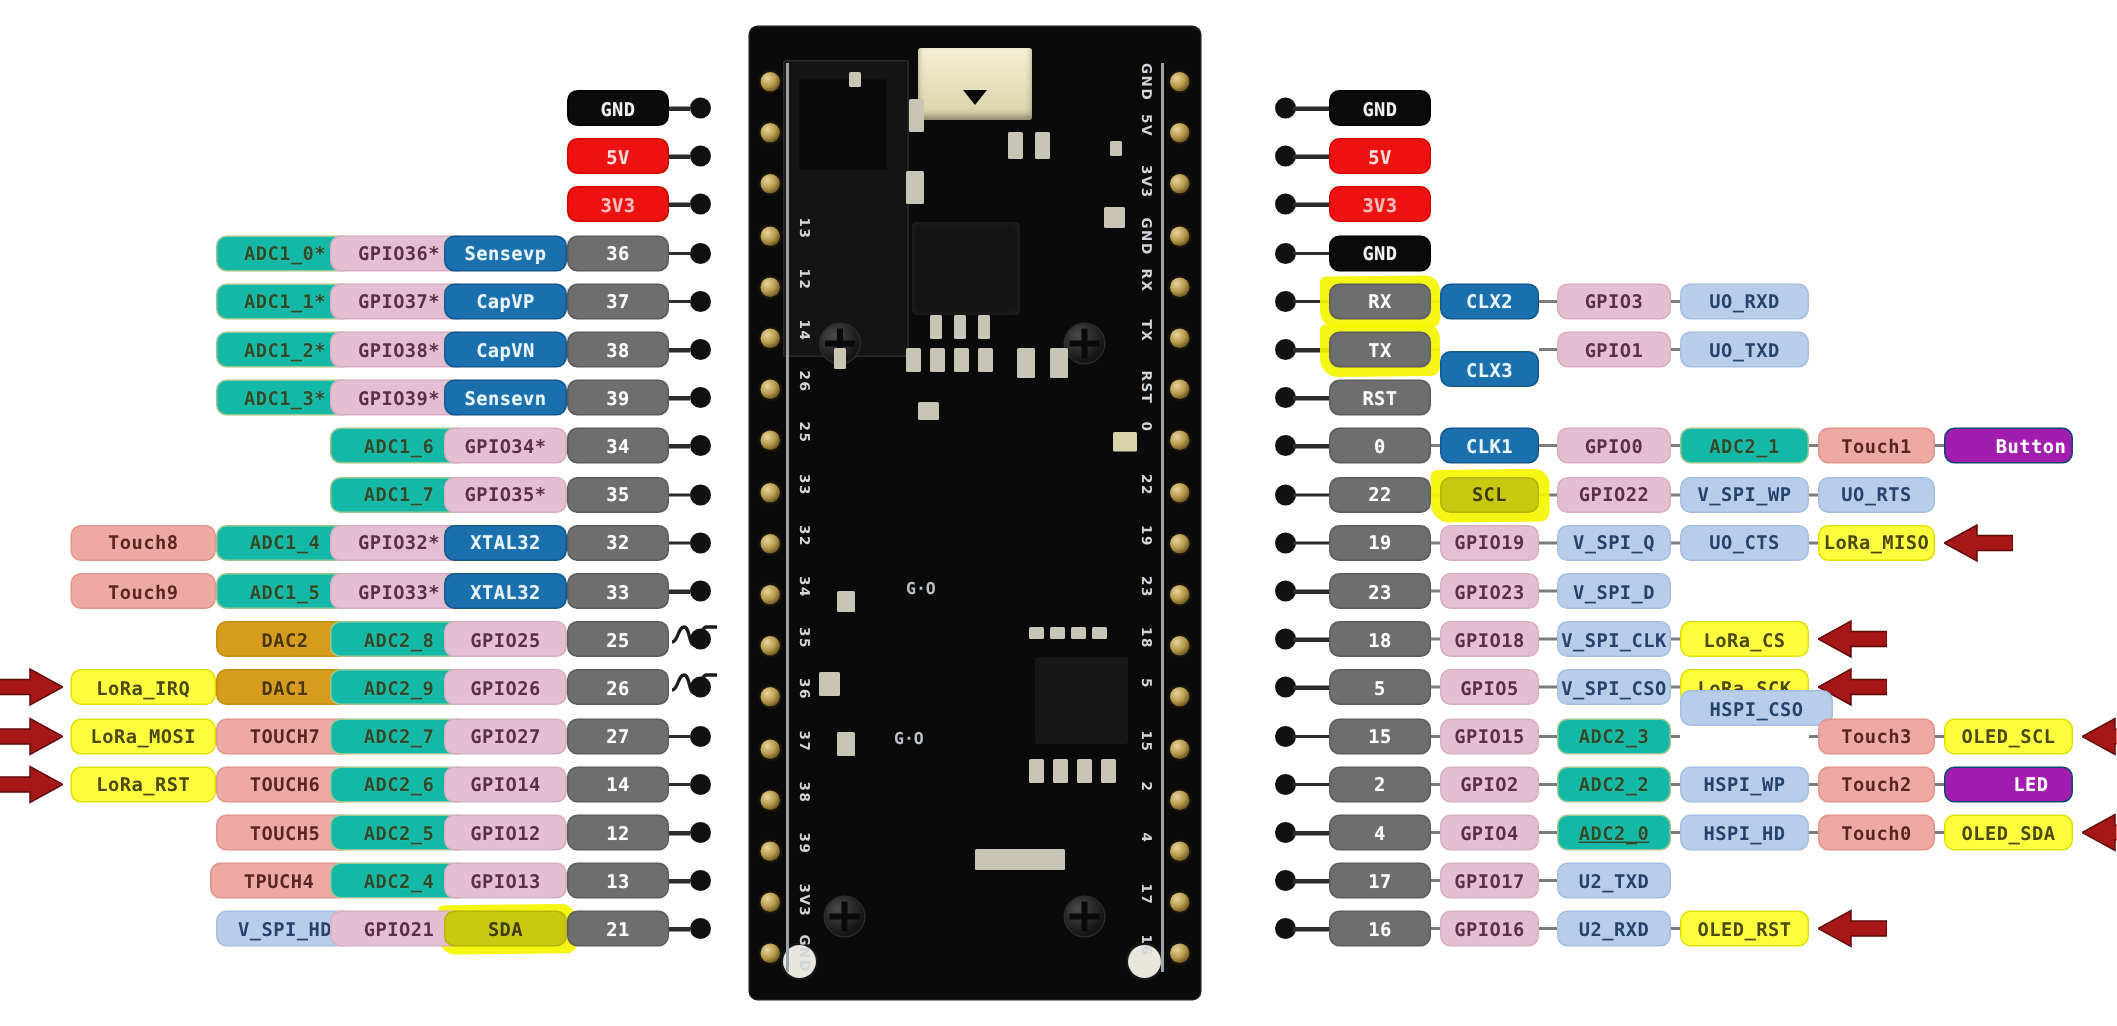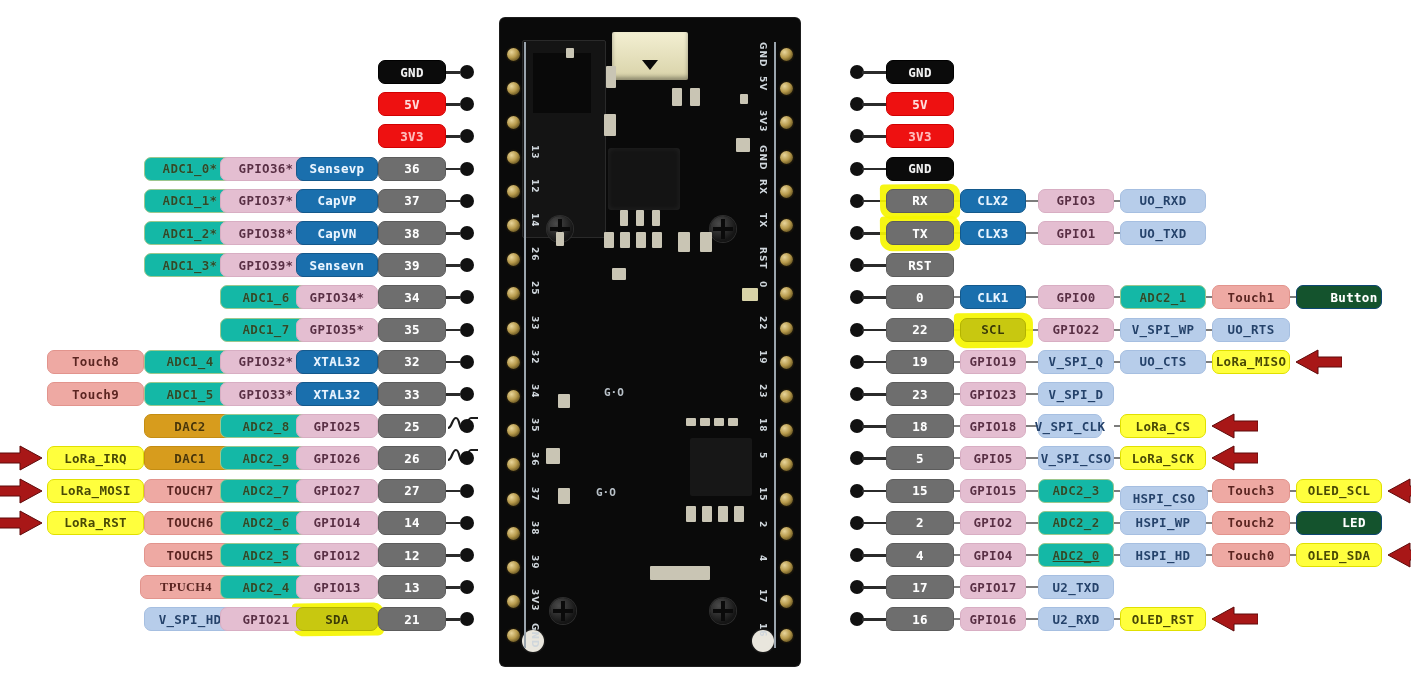--- a/index.html
+++ b/index.html
@@ -30,21 +30,21 @@
   .c-3v3   {background:#ee1111;color:#ffbdbd;border-color:#d10000;}
   .c-pin   {background:#6e6e6e;color:#ffffff;border-color:#5c5c5c;}
   .c-adc   {background:#14b8a6;color:#2e4b28;border-color:#9dc78e;}
   .c-gpio  {background:#e4bed1;color:#5a2f45;border-color:#d8aec3;}
   .c-func  {background:#1a6fad;color:#eaf5ff;border-color:#14598c;}
   .c-touch {background:#eea9a3;color:#5c2420;border-color:#e2948d;}
   .c-dac   {background:#d79c1d;color:#4a3505;border-color:#c48d12;}
   .c-spi   {background:#b7cdea;color:#24426b;border-color:#a6bfe1;}
   .c-lora  {background:#ffff3d;color:#4a4a00;border-color:#e0e000;}
   .c-olive {background:#c8c810;color:#3c3c00;border-color:#b3b300;}
-  .c-blue  {background:#14532d;color:#ffffff;border-color:#0d4671;padding-left:30px;}
+  .c-blue  {background:#a21caf;color:#ffffff;border-color:#0d4671;padding-left:30px;}
 
   
   .marker{
     position:absolute;
     background:#f5f500;
     opacity:.92;
     border-radius:4px 10px 6px 12px;
     z-index:0;
     transform:rotate(-.6deg);
   }
@@ -270,21 +270,21 @@
       <div class="link" style="left:378px;top:554px;width:0px;"></div>
       <div class="chip c-touch" style="left:144px;top:543px;width:92px;z-index:2;">TOUCH5</div>
       <div class="chip c-adc" style="left:220px;top:543px;width:92px;z-index:2;">ADC2_5</div>
       <div class="chip c-gpio" style="left:296px;top:543px;width:82px;z-index:2;">GPIO12</div>
       <div class="chip c-pin" style="left:378px;top:543px;width:68px;z-index:2;">12</div>
       <div class="lead" style="left:446px;top:554px;width:14px;"></div>
       <div class="dot" style="left:460px;top:548px;"></div>
       <div class="link" style="left:236px;top:586.2px;width:-16px;"></div>
       <div class="link" style="left:312px;top:586.2px;width:-16px;"></div>
       <div class="link" style="left:378px;top:586.2px;width:0px;"></div>
-      <div class="chip c-touch" style="left:140px;top:575.2px;width:92px;z-index:2;font-family:Liberation Serif, serif;">TPUCH4</div>
+      <div class="chip c-touch" style="left:140px;top:575.2px;width:92px;z-index:2;">TPUCH4</div>
       <div class="chip c-adc" style="left:220px;top:575.2px;width:92px;z-index:2;">ADC2_4</div>
       <div class="chip c-gpio" style="left:296px;top:575.2px;width:82px;z-index:2;">GPIO13</div>
       <div class="chip c-pin" style="left:378px;top:575.2px;width:68px;z-index:2;">13</div>
       <div class="lead" style="left:446px;top:586.2px;width:14px;"></div>
       <div class="dot" style="left:460px;top:580.2px;"></div>
       <div class="link" style="left:236px;top:618.4000000000001px;width:-16px;"></div>
       <div class="link" style="left:312px;top:618.4000000000001px;width:-16px;"></div>
       <div class="link" style="left:378px;top:618.4000000000001px;width:0px;"></div>
       <div class="marker" style="left:292px;top:603.4000000000001px;width:92px;height:33px;"></div>
       <div class="chip c-spi" style="left:144px;top:607.4000000000001px;width:92px;z-index:2;">V_SPI_HD</div>
@@ -445,21 +445,21 @@
       <div class="chip c-func" style="left:960px;top:188.8px;width:66px;z-index:2;">CLX2</div>
       <div class="chip c-gpio" style="left:1038px;top:188.8px;width:76px;z-index:2;">GPIO3</div>
       <div class="chip c-spi" style="left:1120px;top:188.8px;width:86px;z-index:2;">UO_RXD</div>
       <div class="dot" style="left:850px;top:226px;"></div>
       <div class="lead" style="left:862px;top:232px;width:24px;"></div>
       <div class="link" style="left:954px;top:232px;width:6px;"></div>
       <div class="link" style="left:1026px;top:232px;width:12px;"></div>
       <div class="link" style="left:1114px;top:232px;width:6px;"></div>
       <div class="marker" style="left:880px;top:216px;width:80px;height:35px;"></div>
       <div class="chip c-pin" style="left:886px;top:221px;width:68px;z-index:2;">TX</div>
-      <div class="chip c-func" style="left:960px;top:221px;width:66px;z-index:2;">CLX3</div>
+      <div class="chip c-func" style="left:960px;top:234px;width:66px;z-index:2;">CLX3</div>
       <div class="chip c-gpio" style="left:1038px;top:221px;width:76px;z-index:2;">GPIO1</div>
       <div class="chip c-spi" style="left:1120px;top:221px;width:86px;z-index:2;">UO_TXD</div>
       <div class="dot" style="left:850px;top:258.20000000000005px;"></div>
       <div class="lead" style="left:862px;top:264.20000000000005px;width:24px;"></div>
       <div class="chip c-pin" style="left:886px;top:253.20000000000002px;width:68px;z-index:2;">RST</div>
       <div class="dot" style="left:850px;top:290.40000000000003px;"></div>
       <div class="lead" style="left:862px;top:296.40000000000003px;width:24px;"></div>
       <div class="link" style="left:954px;top:296.40000000000003px;width:6px;"></div>
       <div class="link" style="left:1026px;top:296.40000000000003px;width:12px;"></div>
       <div class="link" style="left:1114px;top:296.40000000000003px;width:6px;"></div>
@@ -504,21 +504,21 @@
       <div class="chip c-pin" style="left:886px;top:382px;width:68px;z-index:2;">23</div>
       <div class="chip c-gpio" style="left:960px;top:382px;width:66px;z-index:2;">GPIO23</div>
       <div class="chip c-spi" style="left:1038px;top:382px;width:76px;z-index:2;">V_SPI_D</div>
       <div class="dot" style="left:850px;top:419.20000000000005px;"></div>
       <div class="lead" style="left:862px;top:425.20000000000005px;width:24px;"></div>
       <div class="link" style="left:954px;top:425.20000000000005px;width:6px;"></div>
       <div class="link" style="left:1026px;top:425.20000000000005px;width:12px;"></div>
       <div class="link" style="left:1114px;top:425.20000000000005px;width:6px;"></div>
       <div class="chip c-pin" style="left:886px;top:414.20000000000005px;width:68px;z-index:2;">18</div>
       <div class="chip c-gpio" style="left:960px;top:414.20000000000005px;width:66px;z-index:2;">GPIO18</div>
-      <div class="chip c-spi" style="left:1038px;top:414.20000000000005px;width:64px;z-index:2;text-align:right;">V_SPI_CLK</div>
+      <div class="chip c-spi" style="left:1038px;top:414.20000000000005px;width:76px;z-index:2;text-align:right;">V_SPI_CLK</div>
       <div class="chip c-lora" style="left:1120px;top:414.20000000000005px;width:86px;z-index:2;">LoRa_CS</div>
       <svg class="arrow" viewBox="0 0 46 26" style="left:1212px;top:413.20000000000005px;">
         <path d="M46 8 L22 8 L22 1 L0 13 L22 25 L22 18 L46 18 Z" fill="#a81717" stroke="#5e0b0b" stroke-width="1"></path>
       </svg>
       <div class="dot" style="left:850px;top:451.40000000000003px;"></div>
       <div class="lead" style="left:862px;top:457.40000000000003px;width:24px;"></div>
       <div class="link" style="left:954px;top:457.40000000000003px;width:6px;"></div>
       <div class="link" style="left:1026px;top:457.40000000000003px;width:12px;"></div>
       <div class="link" style="left:1114px;top:457.40000000000003px;width:6px;"></div>
       <div class="chip c-pin" style="left:886px;top:446.40000000000003px;width:68px;z-index:2;">5</div>
@@ -531,21 +531,21 @@
       <div class="dot" style="left:850px;top:483.6px;"></div>
       <div class="lead" style="left:862px;top:489.6px;width:24px;"></div>
       <div class="link" style="left:954px;top:489.6px;width:6px;"></div>
       <div class="link" style="left:1026px;top:489.6px;width:12px;"></div>
       <div class="link" style="left:1114px;top:489.6px;width:6px;"></div>
       <div class="link" style="left:1206px;top:489.6px;width:6px;"></div>
       <div class="link" style="left:1290px;top:489.6px;width:6px;"></div>
       <div class="chip c-pin" style="left:886px;top:478.6px;width:68px;z-index:2;">15</div>
       <div class="chip c-gpio" style="left:960px;top:478.6px;width:66px;z-index:2;">GPIO15</div>
       <div class="chip c-adc" style="left:1038px;top:478.6px;width:76px;z-index:2;">ADC2_3</div>
-      <div class="chip c-spi" style="left:1120px;top:486px;width:88px;z-index:2;">HSPI_CSO</div>
+      <div class="chip c-spi" style="left:1120px;top:460px;width:102px;z-index:2;">HSPI_CSO</div>
       <div class="chip c-touch" style="left:1212px;top:478.6px;width:78px;z-index:2;">Touch3</div>
       <div class="chip c-lora" style="left:1296px;top:478.6px;width:86px;z-index:2;">OLED_SCL</div>
       <svg class="arrow" viewBox="0 0 46 26" style="left:1388px;top:477.6px;">
         <path d="M46 8 L22 8 L22 1 L0 13 L22 25 L22 18 L46 18 Z" fill="#a81717" stroke="#5e0b0b" stroke-width="1"></path>
       </svg>
       <div class="dot" style="left:850px;top:515.8000000000001px;"></div>
       <div class="lead" style="left:862px;top:521.8000000000001px;width:24px;"></div>
       <div class="link" style="left:954px;top:521.8000000000001px;width:6px;"></div>
       <div class="link" style="left:1026px;top:521.8000000000001px;width:12px;"></div>
       <div class="link" style="left:1114px;top:521.8000000000001px;width:6px;"></div>

